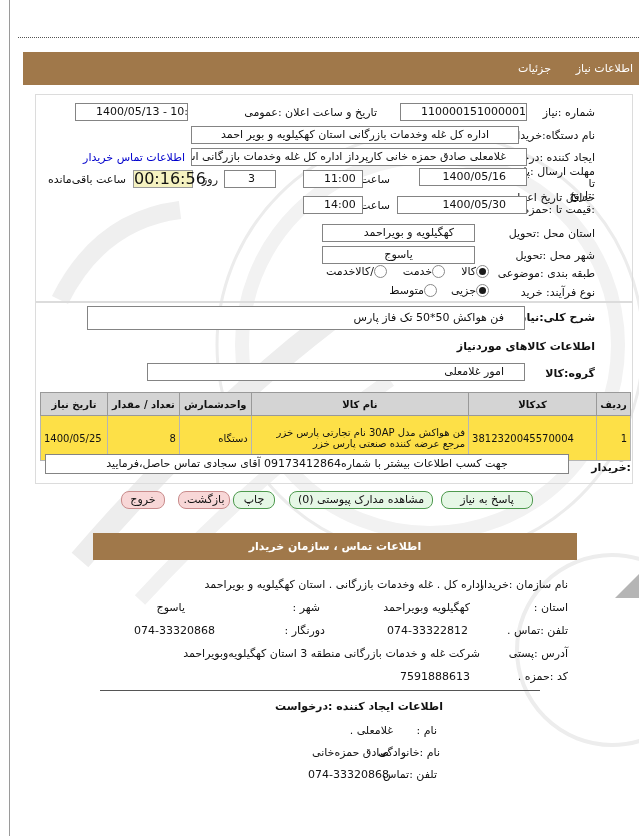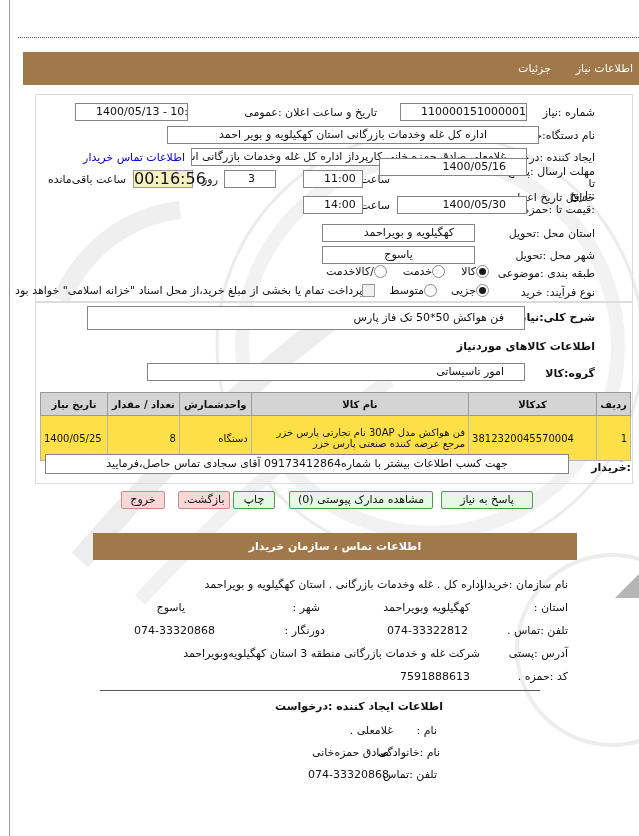--- a/index.html
+++ b/index.html
@@ -15,21 +15,21 @@
   .r{text-align:right}
   .ltr{direction:ltr;unicode-bidi:embed}
   .link{color:#0000cc;cursor:pointer}
   .bar{position:absolute;background:#a0784a;color:#fff;z-index:2}
   .radio{width:11px;height:11px;border:1px solid #8a8a8a;border-radius:50%;background:#fff;
          display:inline-block;position:relative;flex:none}
   .radio.sel::after{content:"";position:absolute;left:2px;top:2px;right:2px;bottom:2px;background:#1a1a1a;border-radius:50%}
   .chk{width:11px;height:11px;border:1px solid #9a9a9a;background:#f0f0f0;display:inline-block;flex:none}
   .rgroup{position:absolute;display:flex;align-items:center;gap:16px;direction:rtl;z-index:2}
   .opt{display:flex;align-items:center;white-space:nowrap}
-  .btn{position:absolute;height:18px;line-height:16px;font-size:11px;text-align:center;border-radius:2px;
+  .btn{position:absolute;height:18px;line-height:16px;font-size:11px;text-align:center;border-radius:8px;
        box-sizing:border-box;cursor:pointer;z-index:2;white-space:nowrap;overflow:hidden}
   .btn.green{background:#e6f7e6;border:1px solid #4e9a4e}
   .btn.pink{background:#f8d7d7;border:1px solid #c98c8c}
   .panel{position:absolute;border:1px solid #dcdcdc;z-index:1}
   table.goods{position:absolute;left:40px;top:392px;width:591px;border-collapse:collapse;
        font-size:10px;z-index:2;direction:rtl;background:#fff}
   table.goods th{background:#d4d4d4;border:1px solid #999;height:20px;font-weight:bold;padding:1px 2px}
   table.goods td{border:1px solid #b5b5b5;background:#fde047;vertical-align:middle;
        padding:2px 3px;line-height:11px;height:40px}
   .wm{position:absolute;left:0;top:0;z-index:0}
@@ -59,31 +59,31 @@
 </div>
 
 <div class="panel" style="left:35px;top:94px;width:596px;height:206px"></div>
 
 <span class="lbl" style="right:44px;top:106px">شماره :نیاز</span>
 <div class="inp c ltr" style="right:112px;top:103px;width:127px">1100001510000015</div>
 <span class="lbl" style="right:262px;top:106px">تاریخ و ساعت اعلان :عمومی</span>
 <div class="inp c ltr" style="right:451px;top:103px;width:113px">1400/05/13 - 10:29</div>
 
 <span class="lbl" style="right:44px;top:129px">نام دستگاه:خریدار</span>
-<div class="inp c" style="right:100px;top:126px;width:372px">اداره کل غله وخدمات بازرگانی استان کهکیلویه و بویر احمد</div>
+<div class="inp c" style="right:120px;top:126px;width:328px">اداره کل غله وخدمات بازرگانی استان کهکیلویه و بویر احمد</div>
 
 <span class="lbl" style="right:44px;top:151px">ایجاد کننده :درخواست</span>
 <div class="inp r" style="right:112px;top:148px;width:336px">غلامعلی صادق حمزه خانی کارپرداز اداره کل غله وخدمات بازرگانی استان کهک</div>
 <span class="lbl link" style="right:454px;top:151px">اطلاعات تماس خریدار</span>
 
 <div class="lbl2" style="right:44px;top:166px;width:96px">
   <span>مهلت ارسال :پاسخ تا</span><br>
   <span>:تاریخ</span>
 </div>
-<div class="inp r ltr" style="right:112px;top:158px;width:148px">1400/05/16</div>
+<div class="inp r ltr" style="right:112px;top:168px;width:108px">1400/05/16</div>
 <span class="lbl" style="right:249px;top:173px">ساعت</span>
 <div class="inp r ltr" style="right:276px;top:170px;width:60px">11:00</div>
 <div class="inp r ltr" style="right:363px;top:170px;width:52px">3</div>
 <span class="lbl" style="right:421px;top:173px">روز</span>
 <div class="ylw ltr" style="right:446px;top:170px;width:60px">00:16:56</div>
 <span class="lbl" style="right:513px;top:173px">ساعت باقی‌مانده</span>
 
 <div class="lbl2" style="right:44px;top:192px;width:100px">
   <span>حداقل تاریخ اعتبار</span><br>
   <span>:قیمت تا :حمزه</span>
@@ -117,35 +117,31 @@
 <span class="lbl" style="right:44px;top:286px">نوع فرآیند: خرید</span>
 <div class="rgroup" style="right:150px;top:284px;gap:14px">
   <span class="opt">
     <span class="radio sel"></span>
     <span>جزیی</span>
   </span>
   <span class="opt">
     <span class="radio"></span>
     <span>متوسط</span>
   </span>
-  <span class="opt">
-    <span class="chk"></span>
-    <span>پرداخت تمام یا بخشی از مبلغ خرید،از محل اسناد "خزانه اسلامی" خواهد بود</span>
-  </span>
 </div>
 
 <div class="panel" style="left:35px;top:302px;width:596px;height:180px"></div>
 
 <span class="lbl b" style="right:44px;top:311px">شرح کلی:نیاز</span>
 <div class="inp r" style="right:114px;top:306px;width:438px;height:24px;line-height:22px">فن هواکش 50*50 تک فاز پارس</div>
 
 <span class="lbl b" style="right:44px;top:340px">اطلاعات کالاهای موردنیاز</span>
 
 <span class="lbl b" style="right:44px;top:367px">گروه:کالا</span>
-<div class="inp r" style="right:114px;top:363px;width:378px">امور تاسیساتی</div>
+<div class="inp r" style="right:114px;top:363px;width:378px">امور غلامعلی</div>
 
 <table class="goods">
   <colgroup>
       <col style="width:34px">
       <col style="width:128px">
       <col style="width:218px">
       <col style="width:72px">
       <col style="width:72px">
       <col style="width:67px">
     </colgroup>

